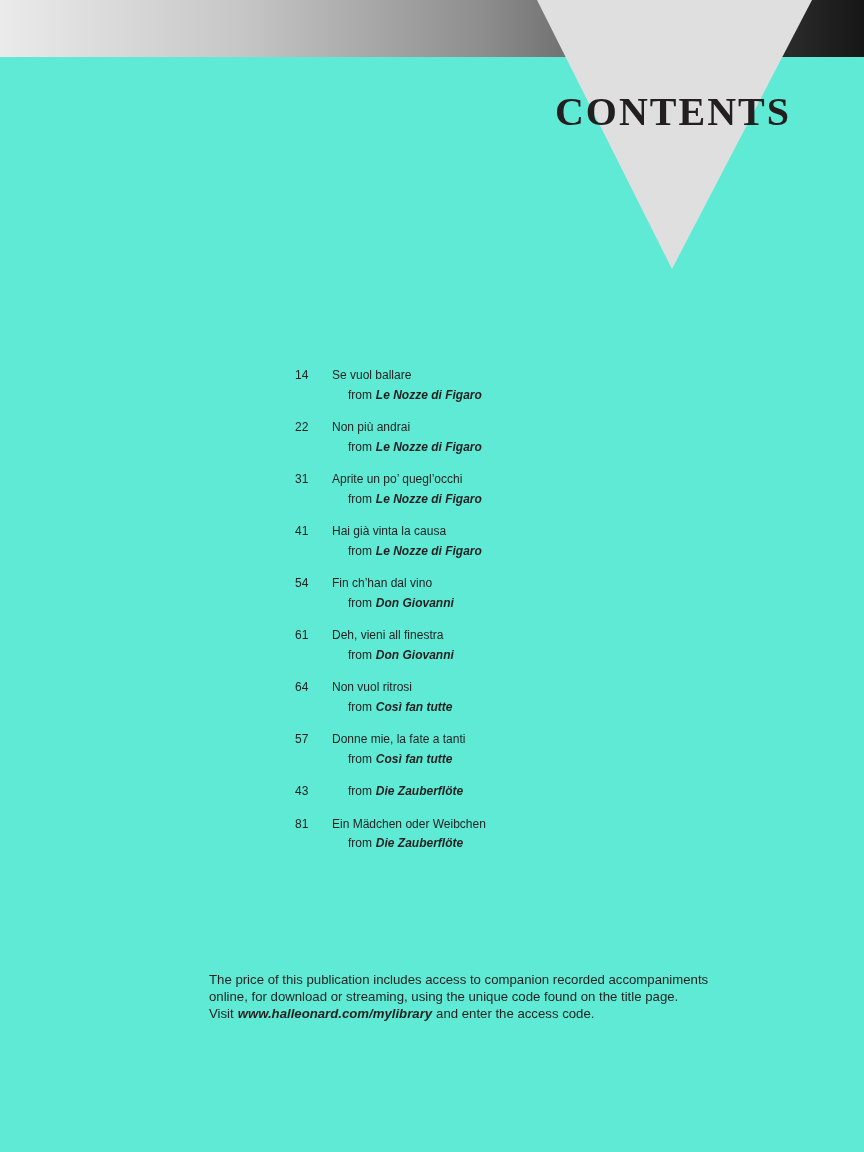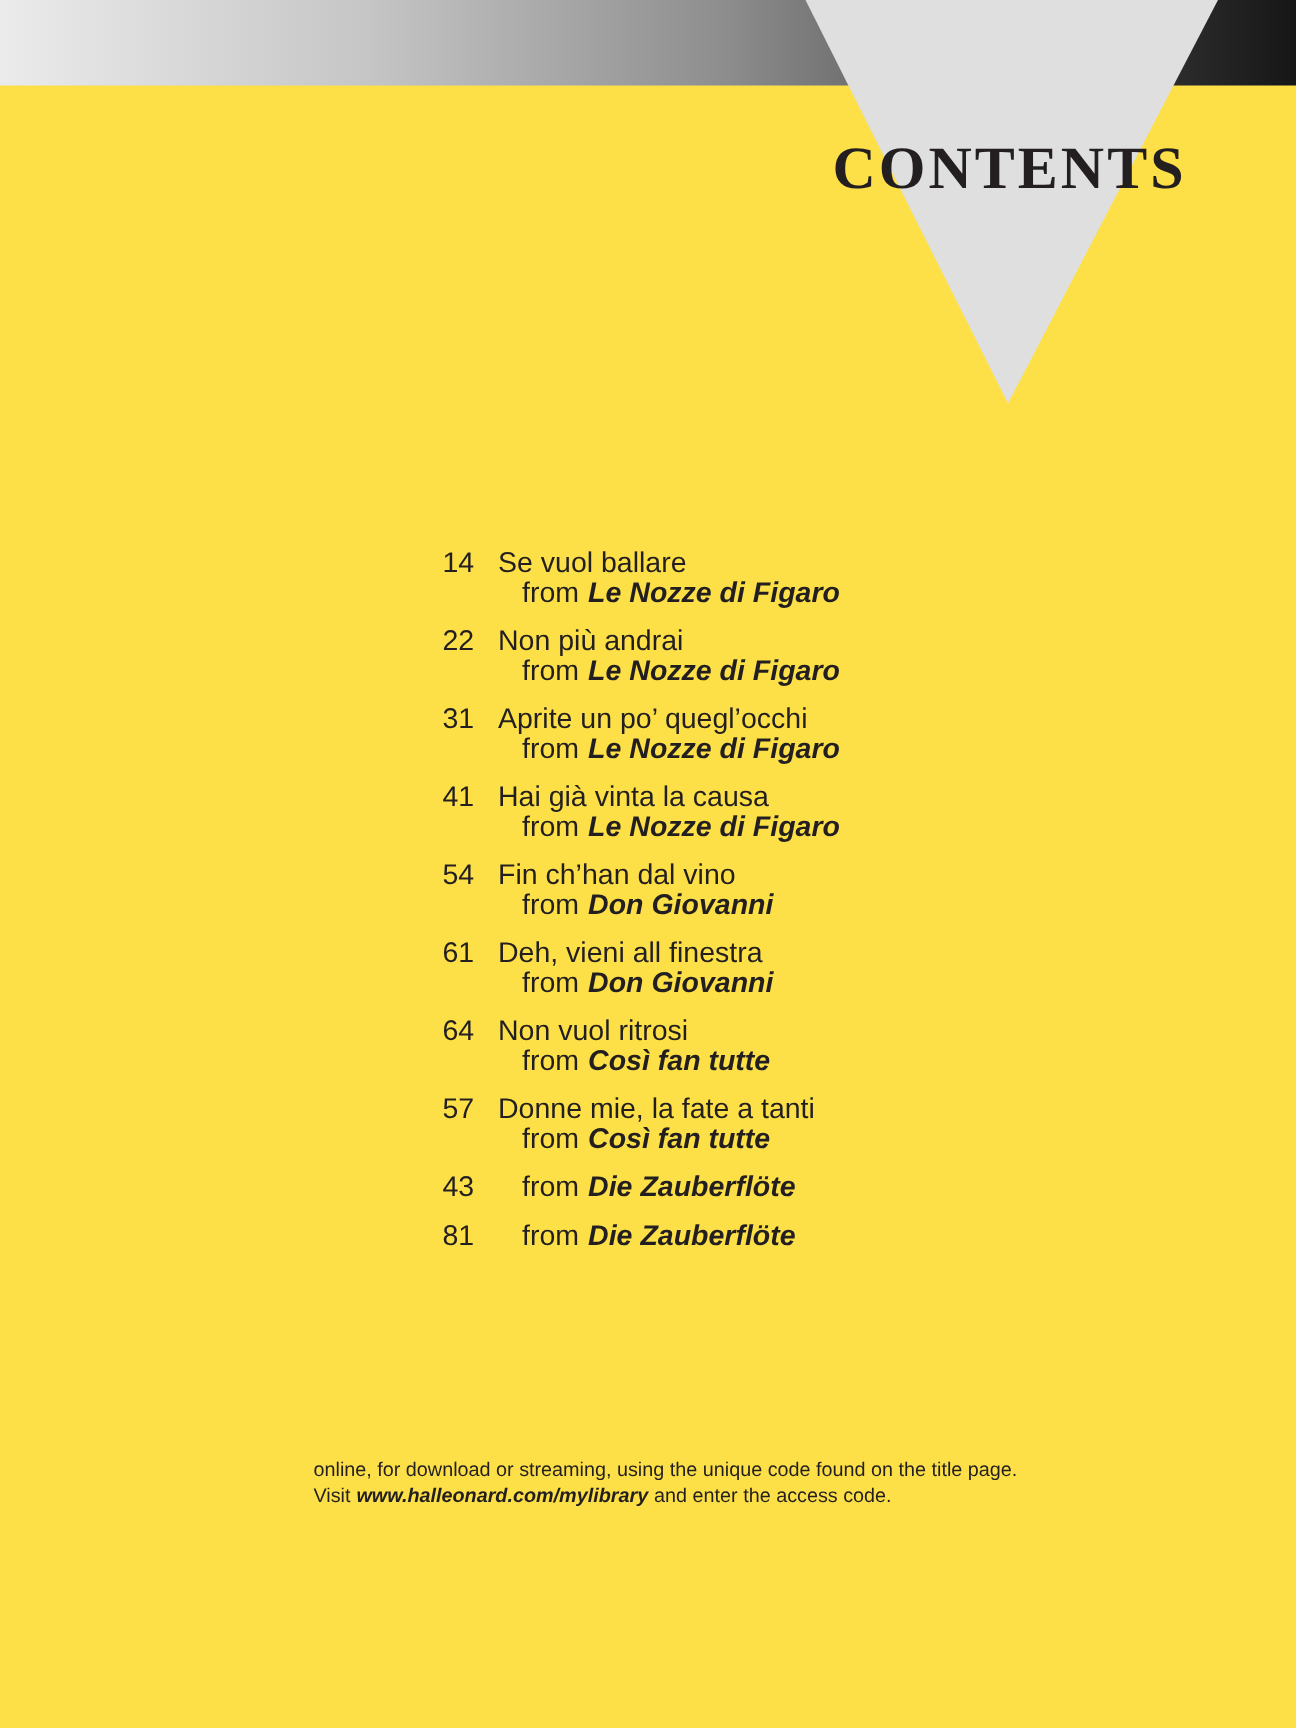--- a/index.html
+++ b/index.html
@@ -1,35 +1,35 @@
 <!DOCTYPE html>
 <html><head>
 <meta charset="utf-8">
 <style>
   html,body{margin:0;padding:0;background:#ffffff;}
   .page{
     position:relative;width:864px;height:1152px;margin:0 auto;
-    background:#fde047;overflow:hidden;
+    background:#5eead4;overflow:hidden;
     font-family:"Liberation Sans",sans-serif;color:#231f20;
   }
   
   .band{
     position:absolute;top:0;left:0;width:864px;height:57px;
     background:linear-gradient(to right,#ebebeb 0%,#c6c6c6 28%,#8d8d8d 56%,#3c3c3c 84%,#161616 100%);
   }
   
   .tri-svg{position:absolute;top:0;left:0;display:block;}
   .page-title{
     position:absolute;top:92px;left:473px;width:400px;
     text-align:center;
     font-family:"Liberation Serif",serif;font-weight:bold;
     font-size:40px;line-height:40px;letter-spacing:2px;color:#231f20;
   }
   .toc{position:absolute;left:295px;top:366px;}
-  .toc-entry{display:flex;margin-bottom:13px;font-size:19px;line-height:19.5px;}
+  .toc-entry{display:flex;margin-bottom:13px;font-size:12px;line-height:19.5px;}
   .toc-num{flex:0 0 37px;width:37px;}
   .toc-text{display:block;}
   .toc-title{display:block;}
   .toc-from{display:block;padding-left:16px;}
   .toc-source{font-style:italic;margin-left:0.32em;font-weight:bold;}
   .footer{position:absolute;left:209px;top:971px;font-size:13.2px;line-height:17px;color:#231f20;}
   .footer-line{display:block;}
   .f3-link{font-weight:bold;margin:0 0.30em;font-style:italic;}
 </style>
 </head>
@@ -114,24 +114,26 @@
     <div class="toc-entry">
       <span class="toc-num">43</span>
       <span class="toc-text">
         <span class="toc-from"><span>from</span><em class="toc-source">Die Zauberflöte</em></span>
       </span>
     </div>
 
     <div class="toc-entry">
       <span class="toc-num">81</span>
       <span class="toc-text">
+        <span class="toc-title">Ein Mädchen oder Weibchen</span>
         <span class="toc-from"><span>from</span><em class="toc-source">Die Zauberflöte</em></span>
       </span>
     </div>
 
   </div>
 
   <div class="footer">
+    <span class="footer-line">The price of this publication includes access to companion recorded accompaniments</span>
     <span class="footer-line">online, for download or streaming, using the unique code found on the title page.</span>
     <span class="footer-line"><span>Visit</span><span class="f3-link">www.halleonard.com/mylibrary</span><span>and enter the access code.</span></span>
   </div>
 
 </div>
 
 </body></html>

